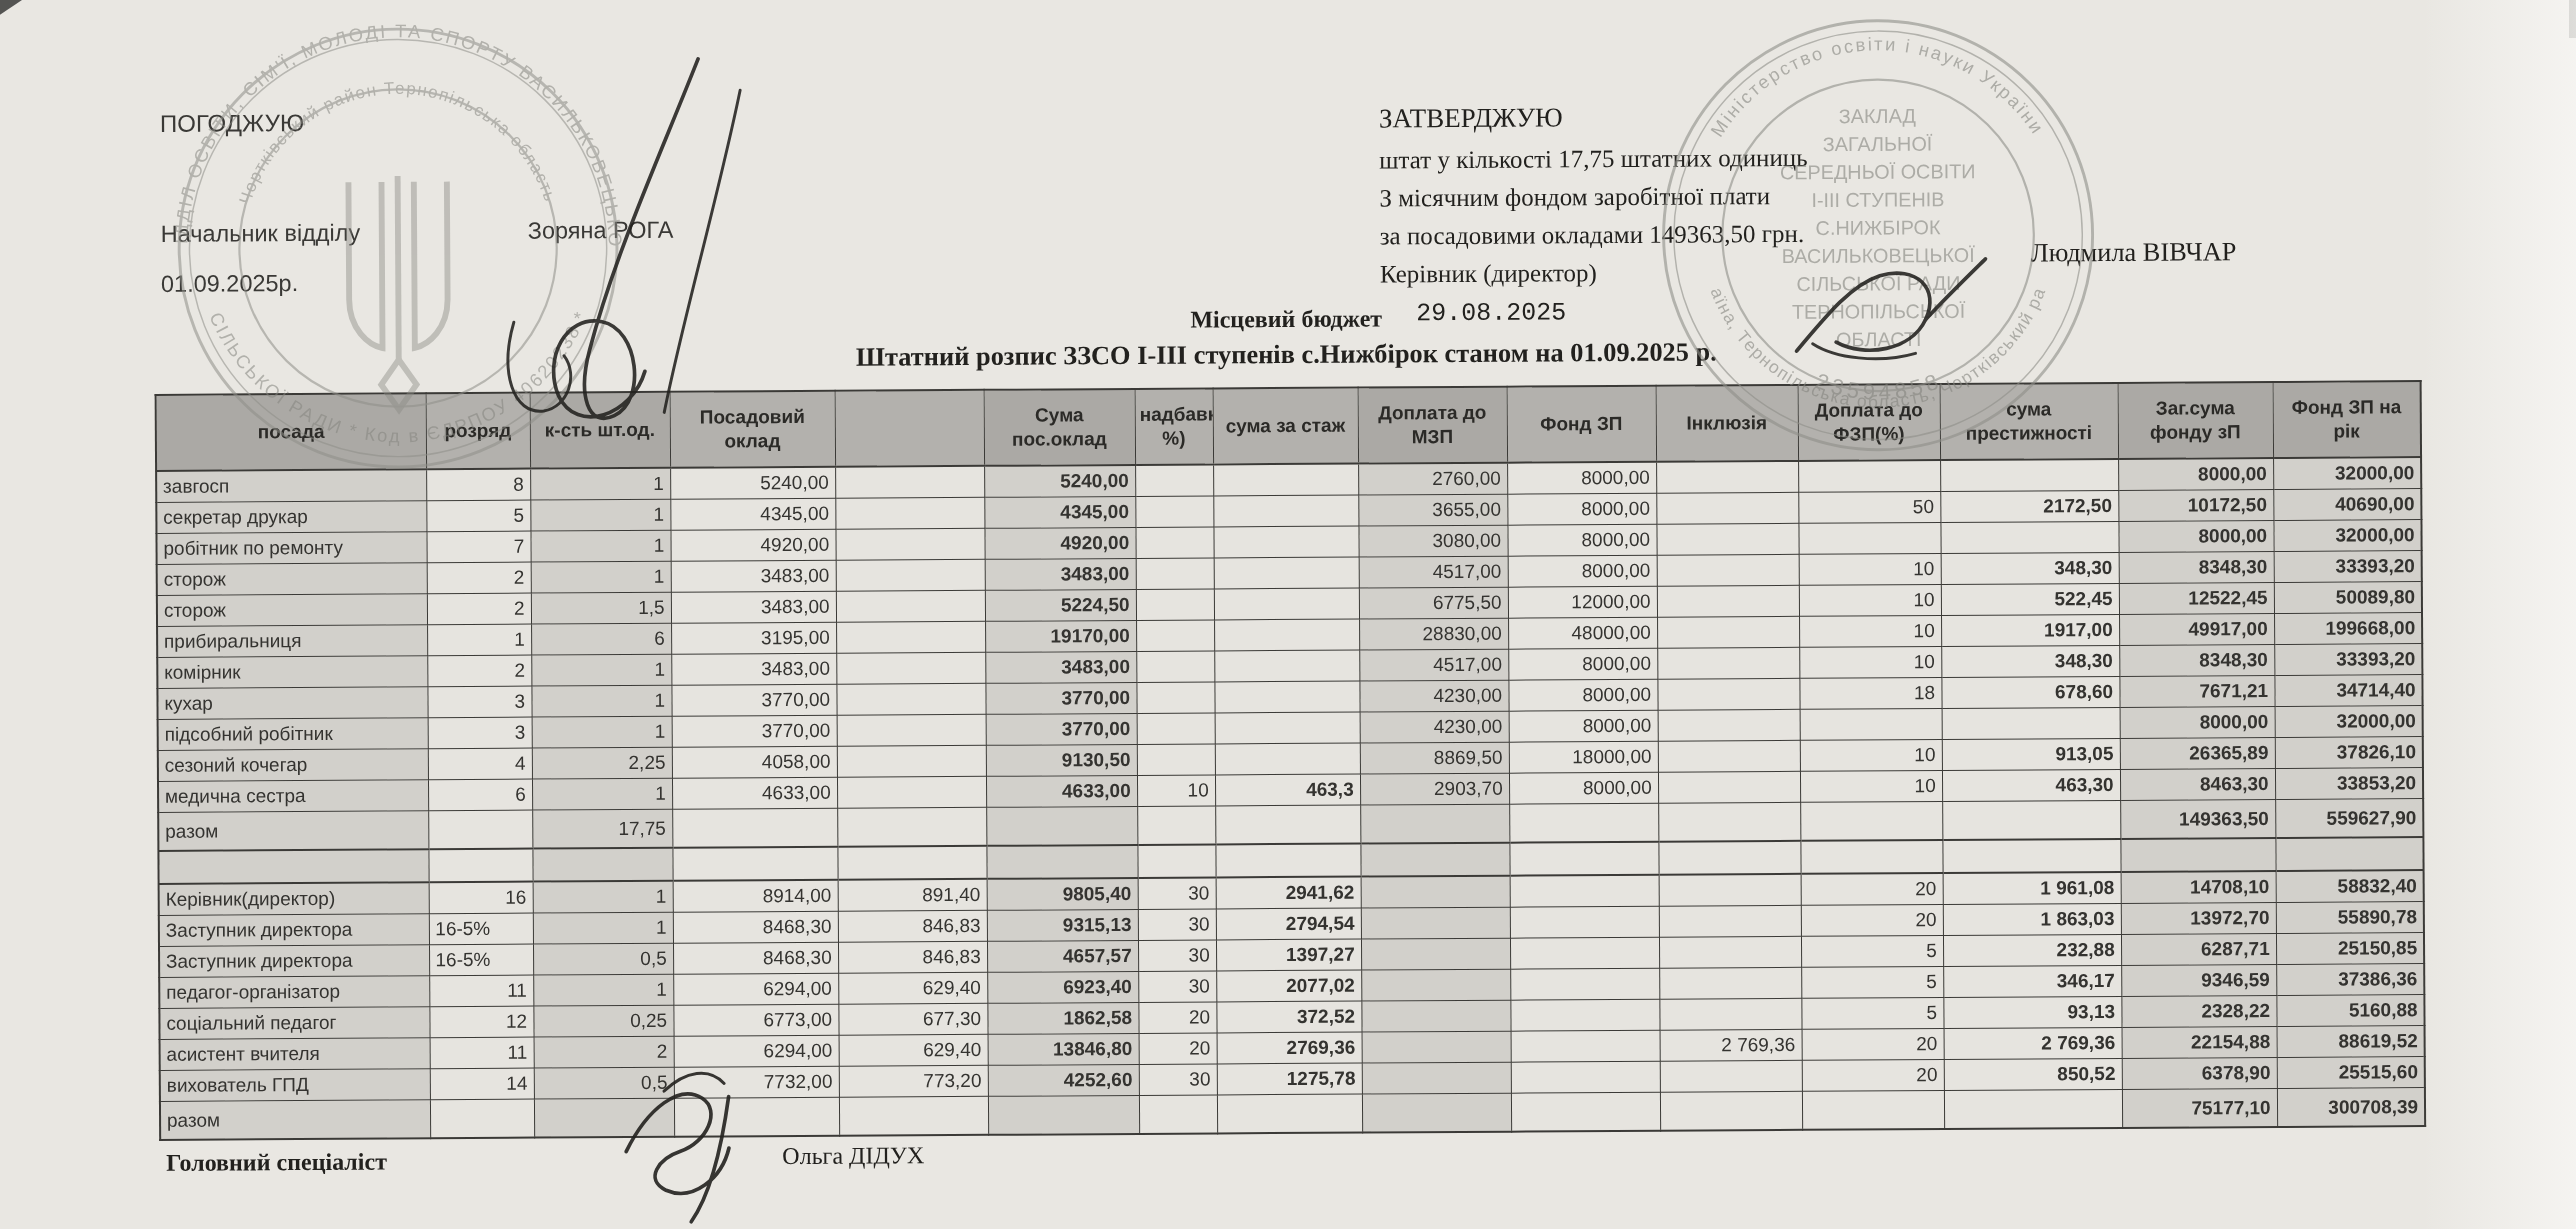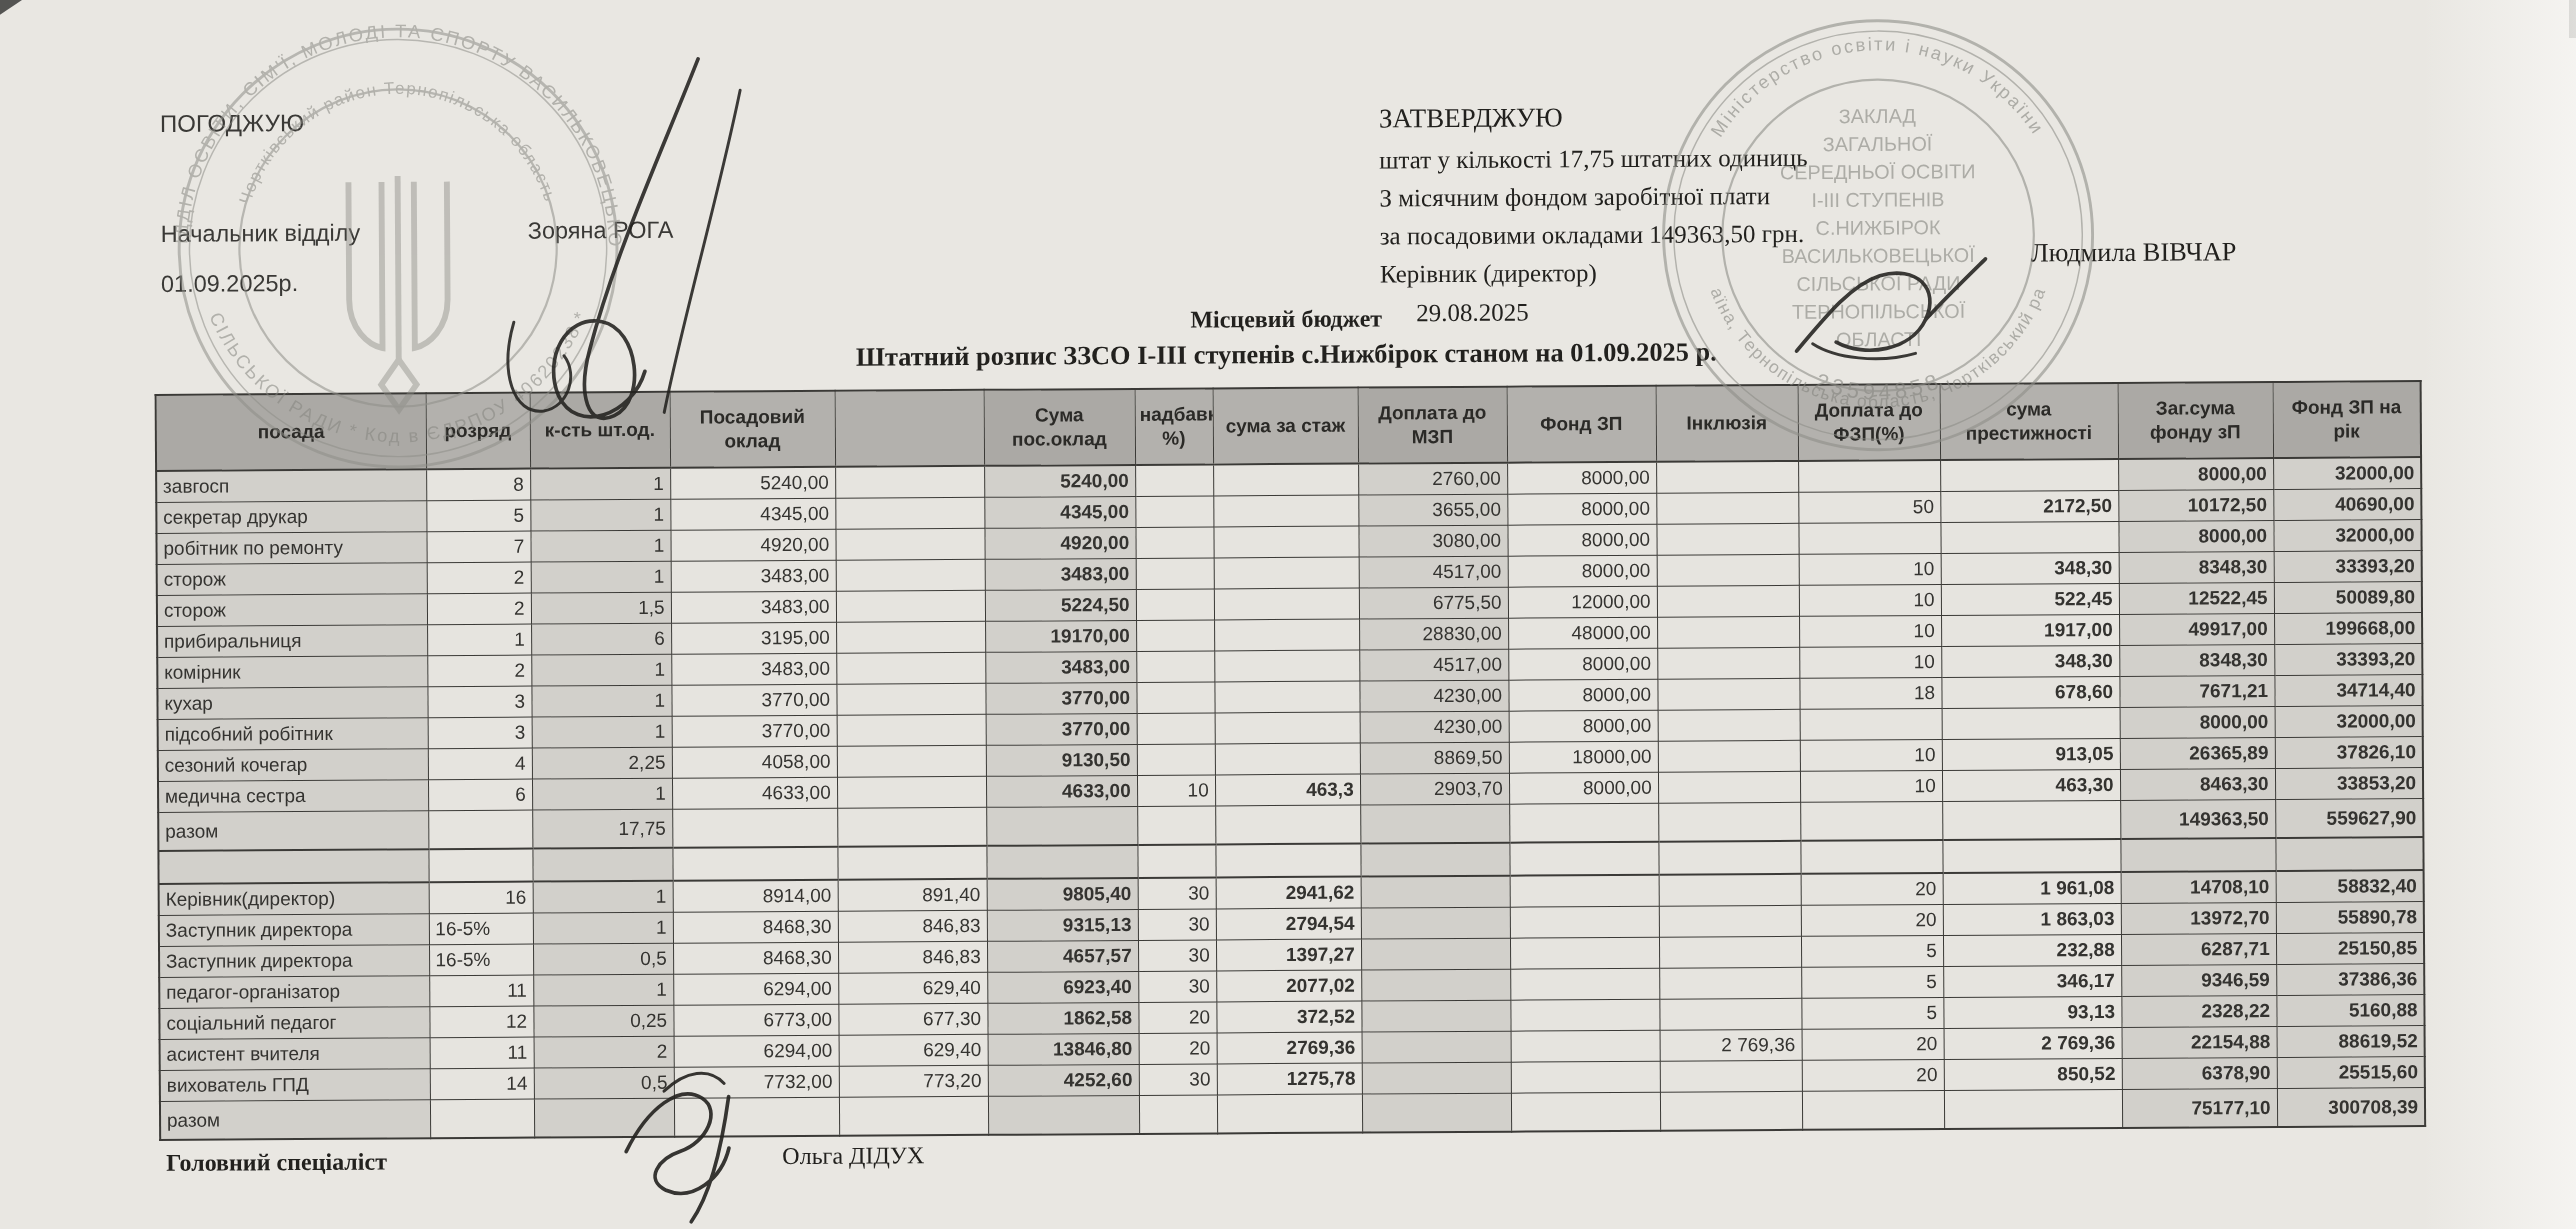--- a/index.html
+++ b/index.html
@@ -19,21 +19,21 @@
   .t-pogodzhuyu{left:163px;top:103px;font-size:24px;}
   .t-nachalnyk{left:163px;top:214px;font-size:23.5px;}
   .t-roha{left:514px;top:213px;font-size:23.5px;margin-left:16px;}
   .t-date-left{left:163px;top:264px;font-size:23.5px;}
 
   .t-zatverdzhuyu{left:1382px;top:104px;font-size:27px;}
   .t-r1{left:1382px;top:147px;font-size:25px;}
   .t-r2{left:1382px;top:185px;font-size:25px;}
   .t-r3{left:1382px;top:223px;font-size:25px;}
   .t-r4{left:1382px;top:261px;font-size:25px;}
-  .t-rdate{left:1418px;top:300px;font-size:25px;}
+  .t-rdate{left:1418px;top:300px;font-size:25px;font-family:Liberation Mono, monospace;}
   .t-vivchar{left:2033px;top:242px;font-size:26.4px;}
 
   .t-title1{left:0;top:306px;width:2576px;text-align:center;font-size:24px;font-weight:700;}
   .t-title2{left:0;top:339px;width:2576px;text-align:center;font-size:26.4px;font-weight:700;}
 
   .t-foot-role{left:163px;top:1143px;font-size:24px;font-weight:700;}
   .t-foot-name{left:779px;top:1140px;font-size:24px;font-weight:400;}
 
   #tblwrap{position:absolute;left:156px;top:387px;}
   table{border-collapse:collapse;table-layout:fixed;width:2265px;background:#e6e4df;}

